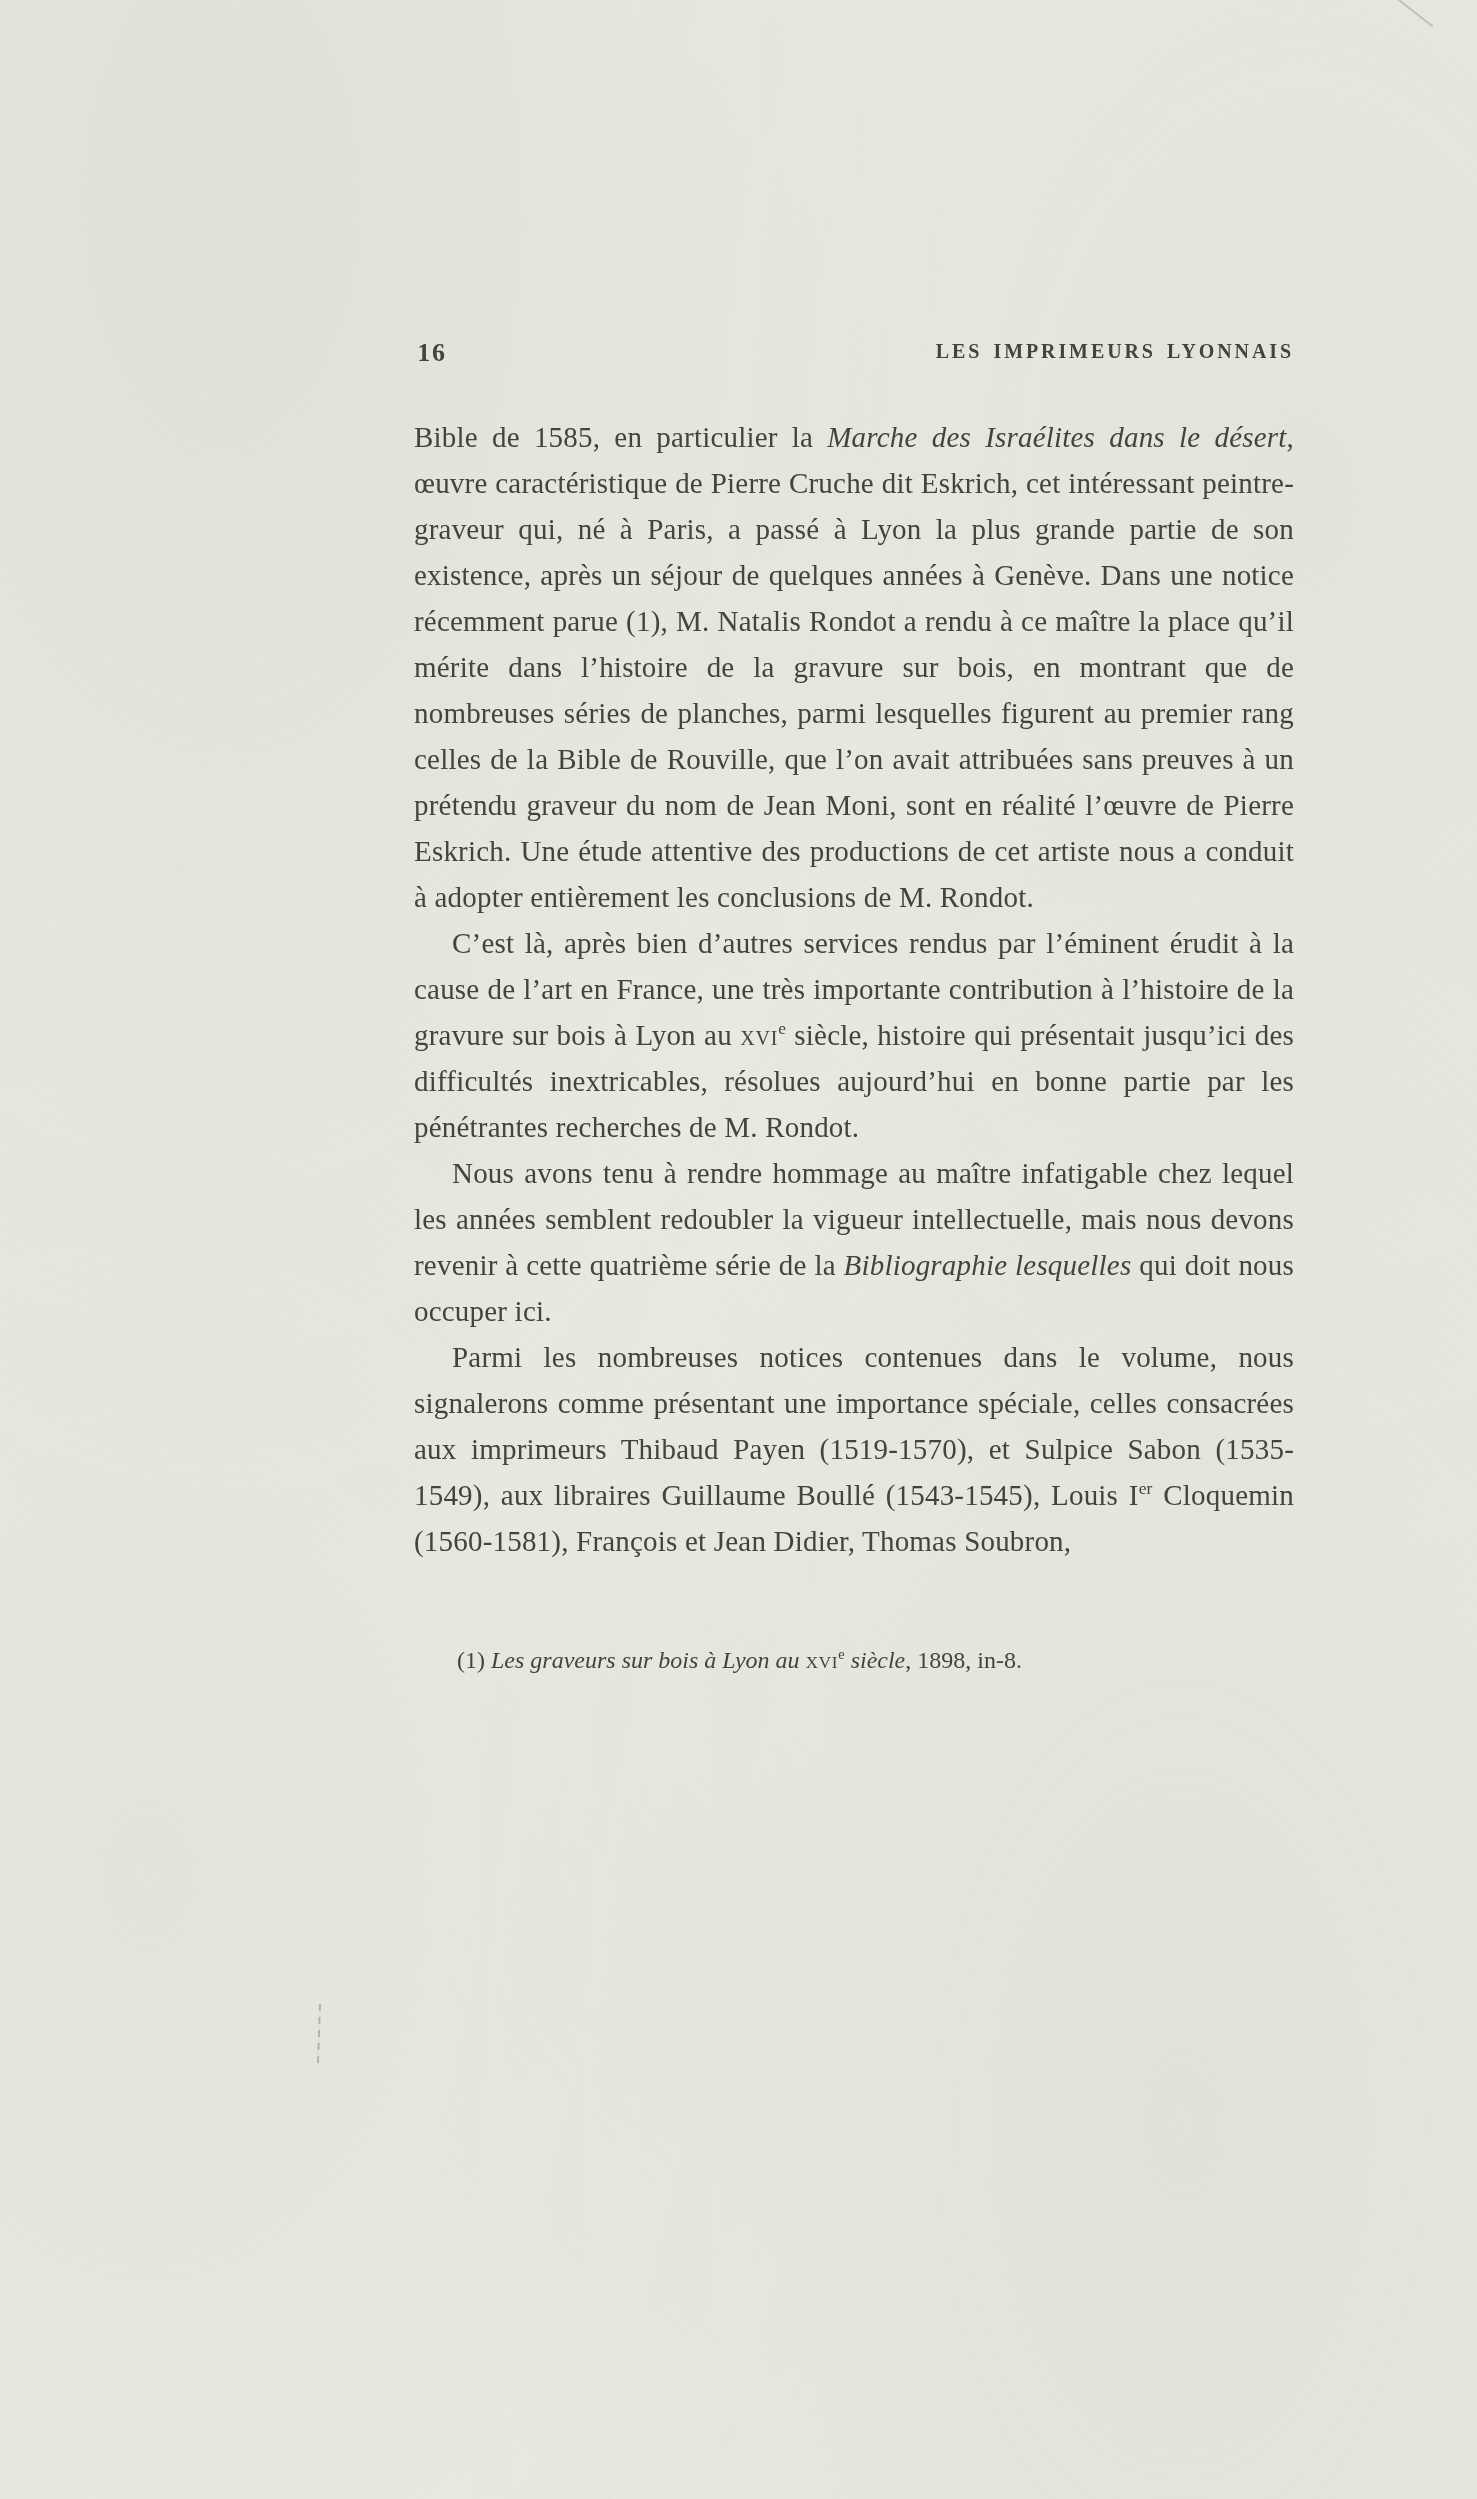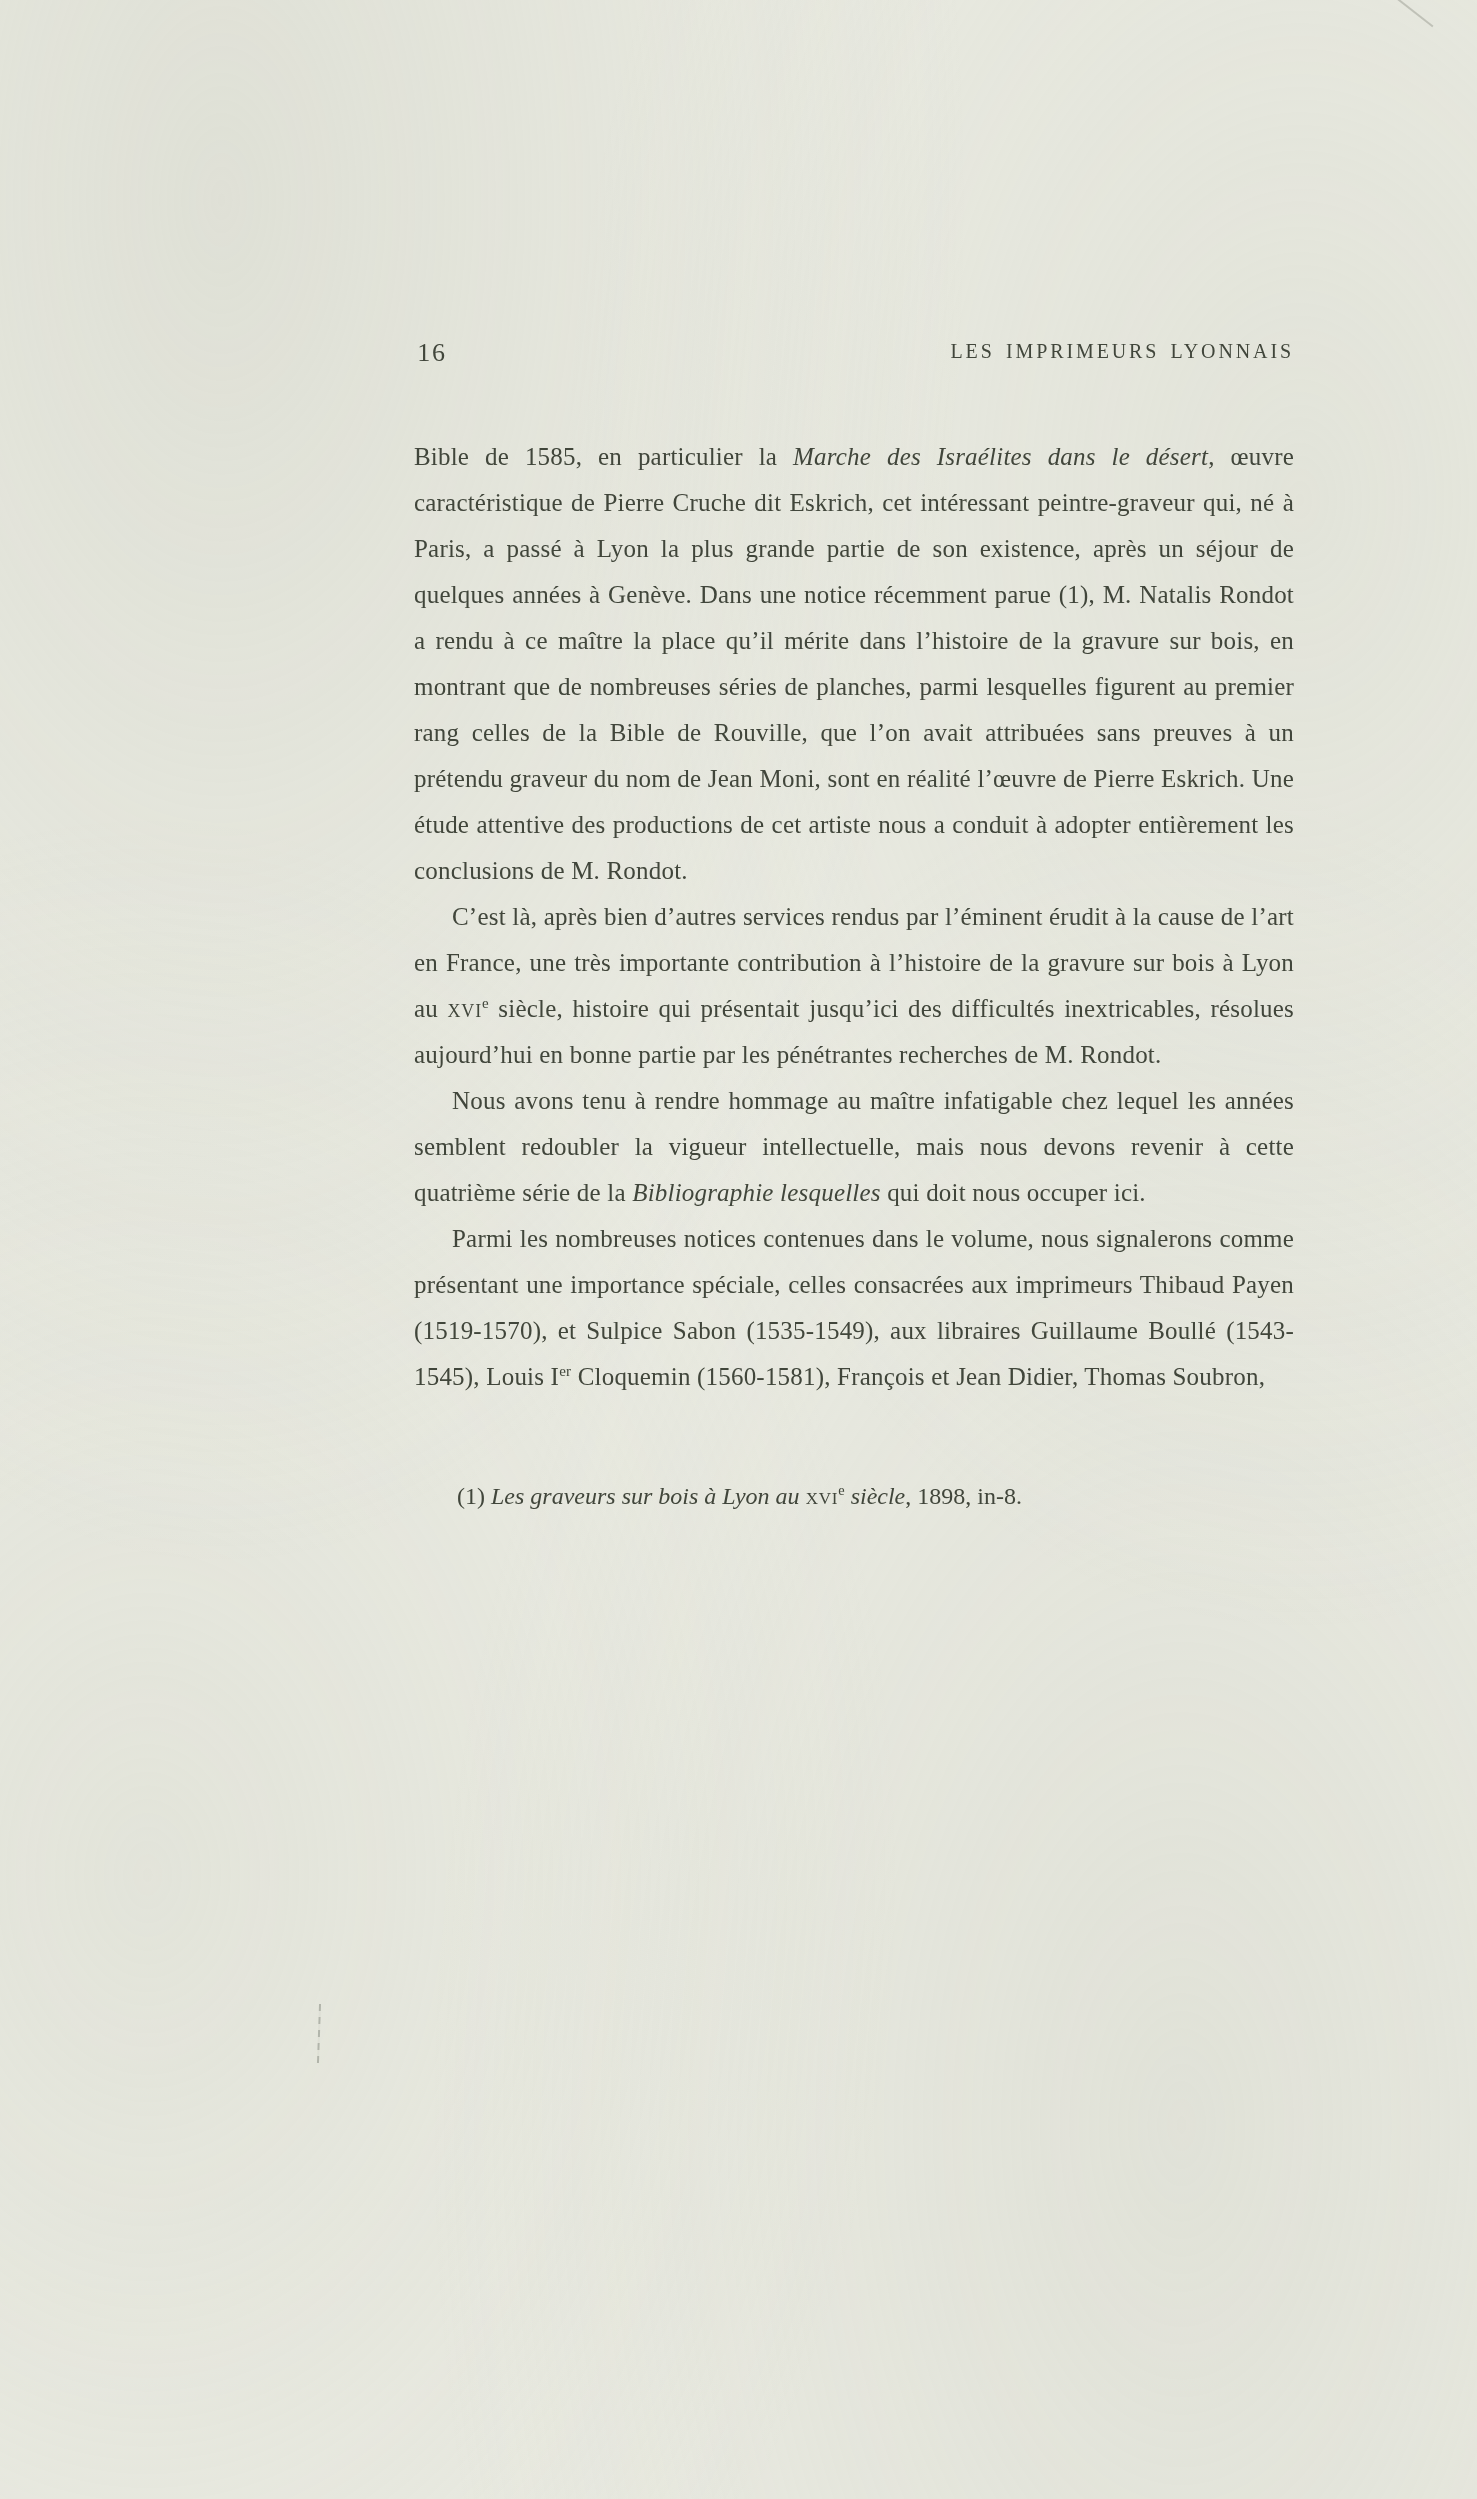--- a/index.html
+++ b/index.html
@@ -22,35 +22,36 @@
   }
   .page-inner{
     position:absolute;
     left:414px; top:335px;
     width:880px;
   }
   .running-header{
     position:relative;
     height:43px;
     width:100%;
+    font-weight:bold;
   }
   .page-number{
     position:absolute; left:3.3px; top:3.3px;
     font-size:26px; letter-spacing:1.6px;
   }
   .running-title{
     position:absolute; left:0; right:0; top:4.9px;
     text-align:right;
     font-size:20px;
     letter-spacing:2.9px;
     word-spacing:3.3px;
   }
   .text-block{
-    margin-top:56px;
-    font-size:25px;
+    margin-top:36px;
+    font-size:29px;
     line-height:46px;
     text-align:justify;
     letter-spacing:0.2px;
   }
   .text-block p.para{margin:0;}
   .text-block p.indent{text-indent:38px;}
   .italic{font-style:italic;}
   .smallcaps{font-variant:small-caps; letter-spacing:0.8px;}
   .sup{vertical-align:super; font-size:0.60em; line-height:0;}
   .footnote{

